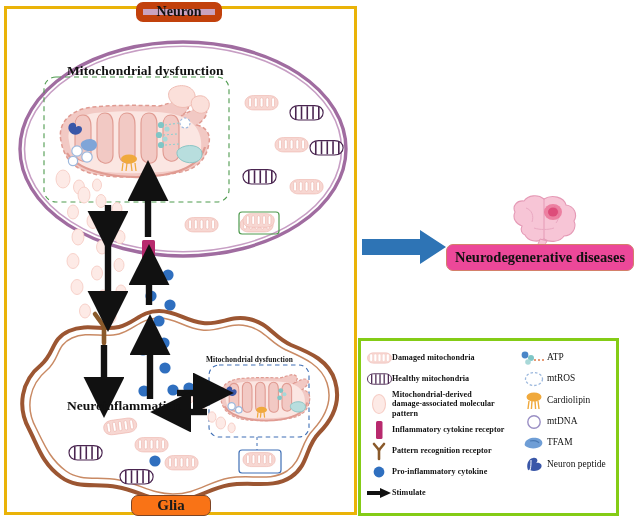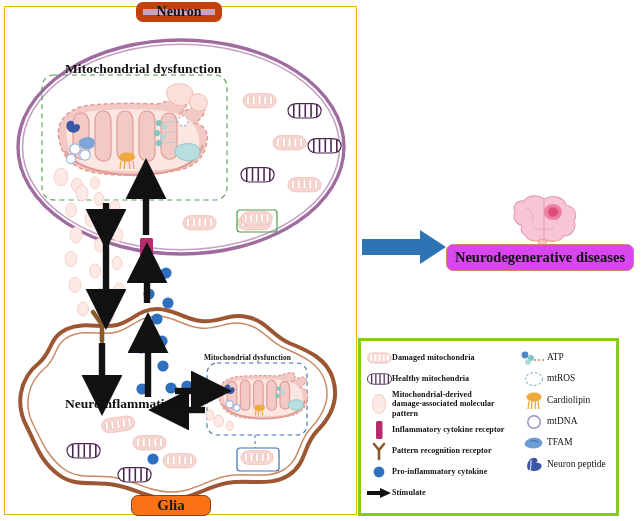--- a/index.html
+++ b/index.html
@@ -2,42 +2,42 @@
 <html><head>
 <meta charset="utf-8">
 <style>
   html,body{margin:0;padding:0;background:#ffffff;}
   body{width:643px;height:521px;position:relative;overflow:hidden;
        font-family:"Liberation Serif",serif;}
   #stage{position:absolute;inset:0;width:643px;height:521px;}
 
   
   #left-panel{position:absolute;left:4px;top:6px;width:353px;height:509px;
-              border:1px solid #eab308;background:#fff;box-sizing:border-box;}
+              border:3px solid #eab308;background:#fff;box-sizing:border-box;}
 
   .svg-abs{position:absolute;left:0;top:0;}
 
   
   .pill{position:absolute;border-radius:7px;text-align:center;
         font-weight:bold;color:#111;box-sizing:border-box;line-height:1;
         display:flex;align-items:center;justify-content:center;}
   #neuron-pill{left:136px;top:2px;width:86px;height:20px;
       background:#c9a3c0;border:7px solid #c2410c;font-size:14px;}
   #glia-pill{left:131px;top:495px;width:80px;height:21px;
       background:#f97316;border:1px solid #7d4526;font-size:15px;color:#1a1a1a;}
 
   
   .hdg{position:absolute;font-weight:bold;color:#111;white-space:nowrap;}
   #neuron-md-title{left:60px;top:54px;font-size:13.5px;letter-spacing:.1px;}
   #glia-md-title{left:199px;top:346px;font-size:7.4px;letter-spacing:.1px;}
   #neuroinflammation-label{left:60px;top:389px;font-size:13.5px;}
 
   
   #disease-box{position:absolute;left:446px;top:244px;width:188px;height:27px;
-     background:#d946ef;border:1.4px solid #d4806a;border-radius:7px;
+     background:#ec4899;border:1.4px solid #d4806a;border-radius:7px;
      display:flex;align-items:center;justify-content:center;
      font-weight:bold;font-size:14.5px;color:#111;box-sizing:border-box;}
 
   
   #legend{position:absolute;left:358px;top:338px;width:261px;height:178px;
           border:3px solid #84cc16;background:#fff;box-sizing:border-box;}
   .leg-col{position:absolute;top:6px;}
   #leg-col-left{left:5px;width:152px;}
   #leg-col-right{left:160px;width:98px;}
   .leg-row{display:flex;align-items:center;height:21px;}

